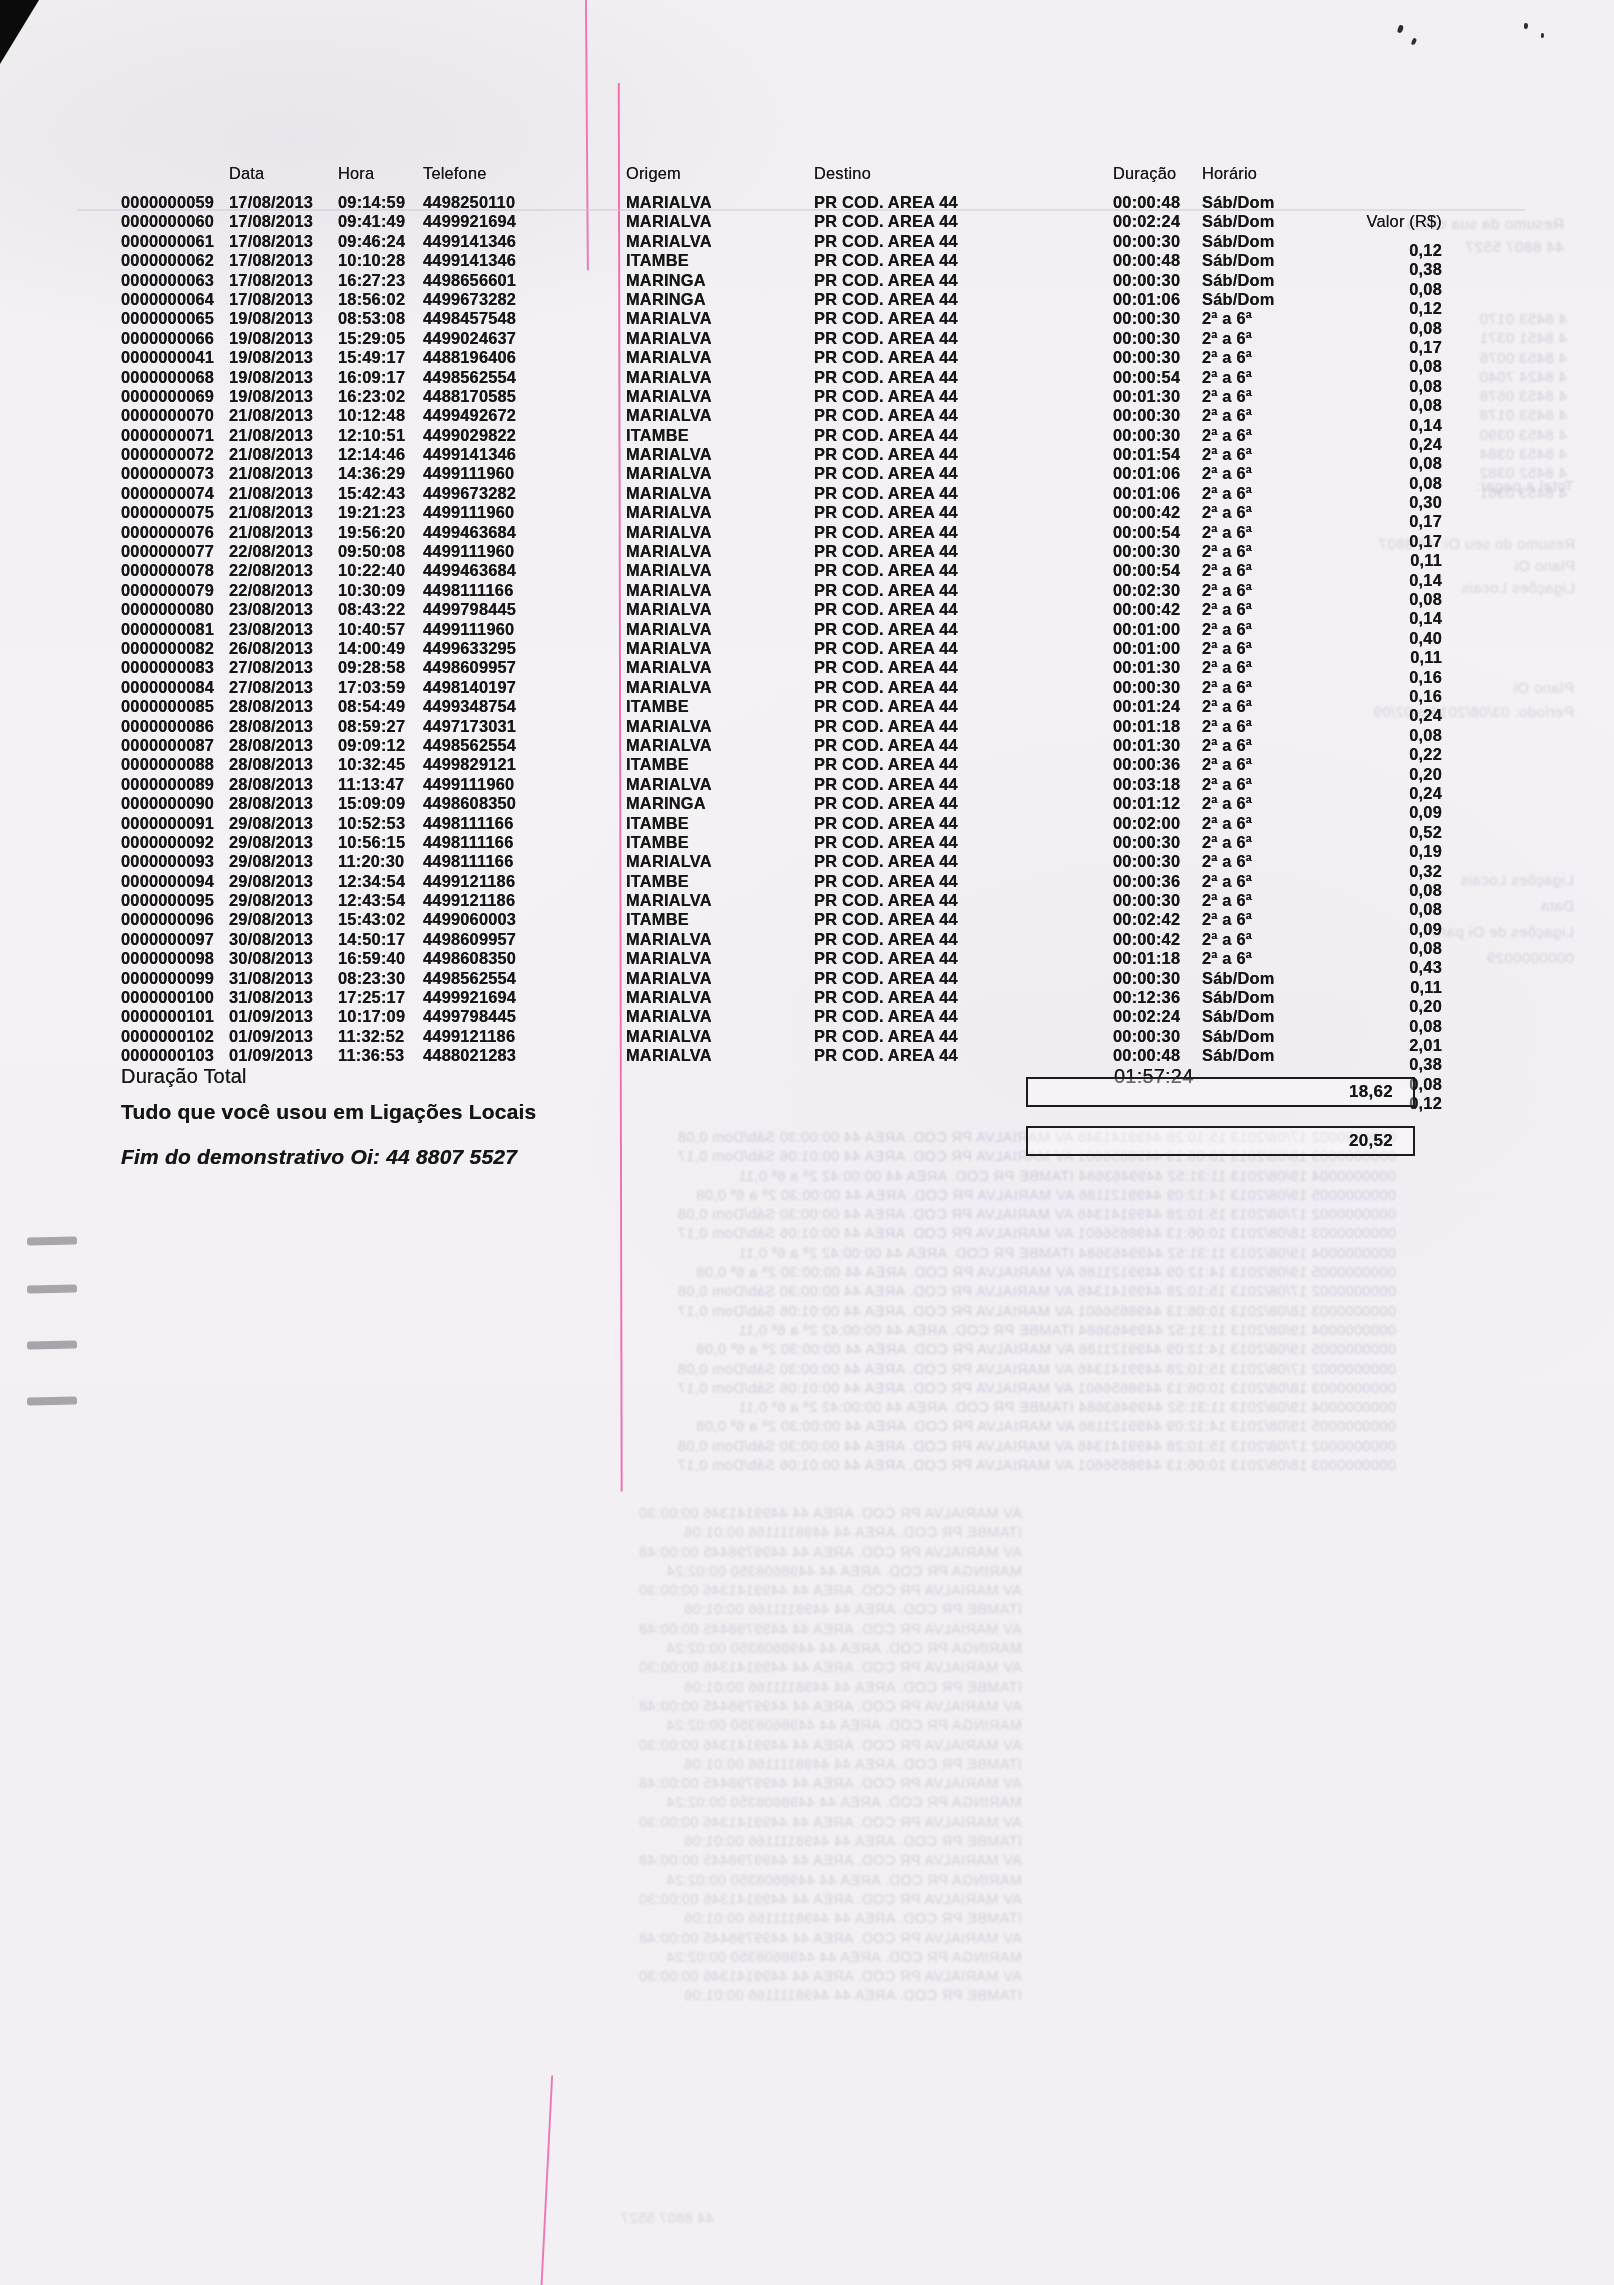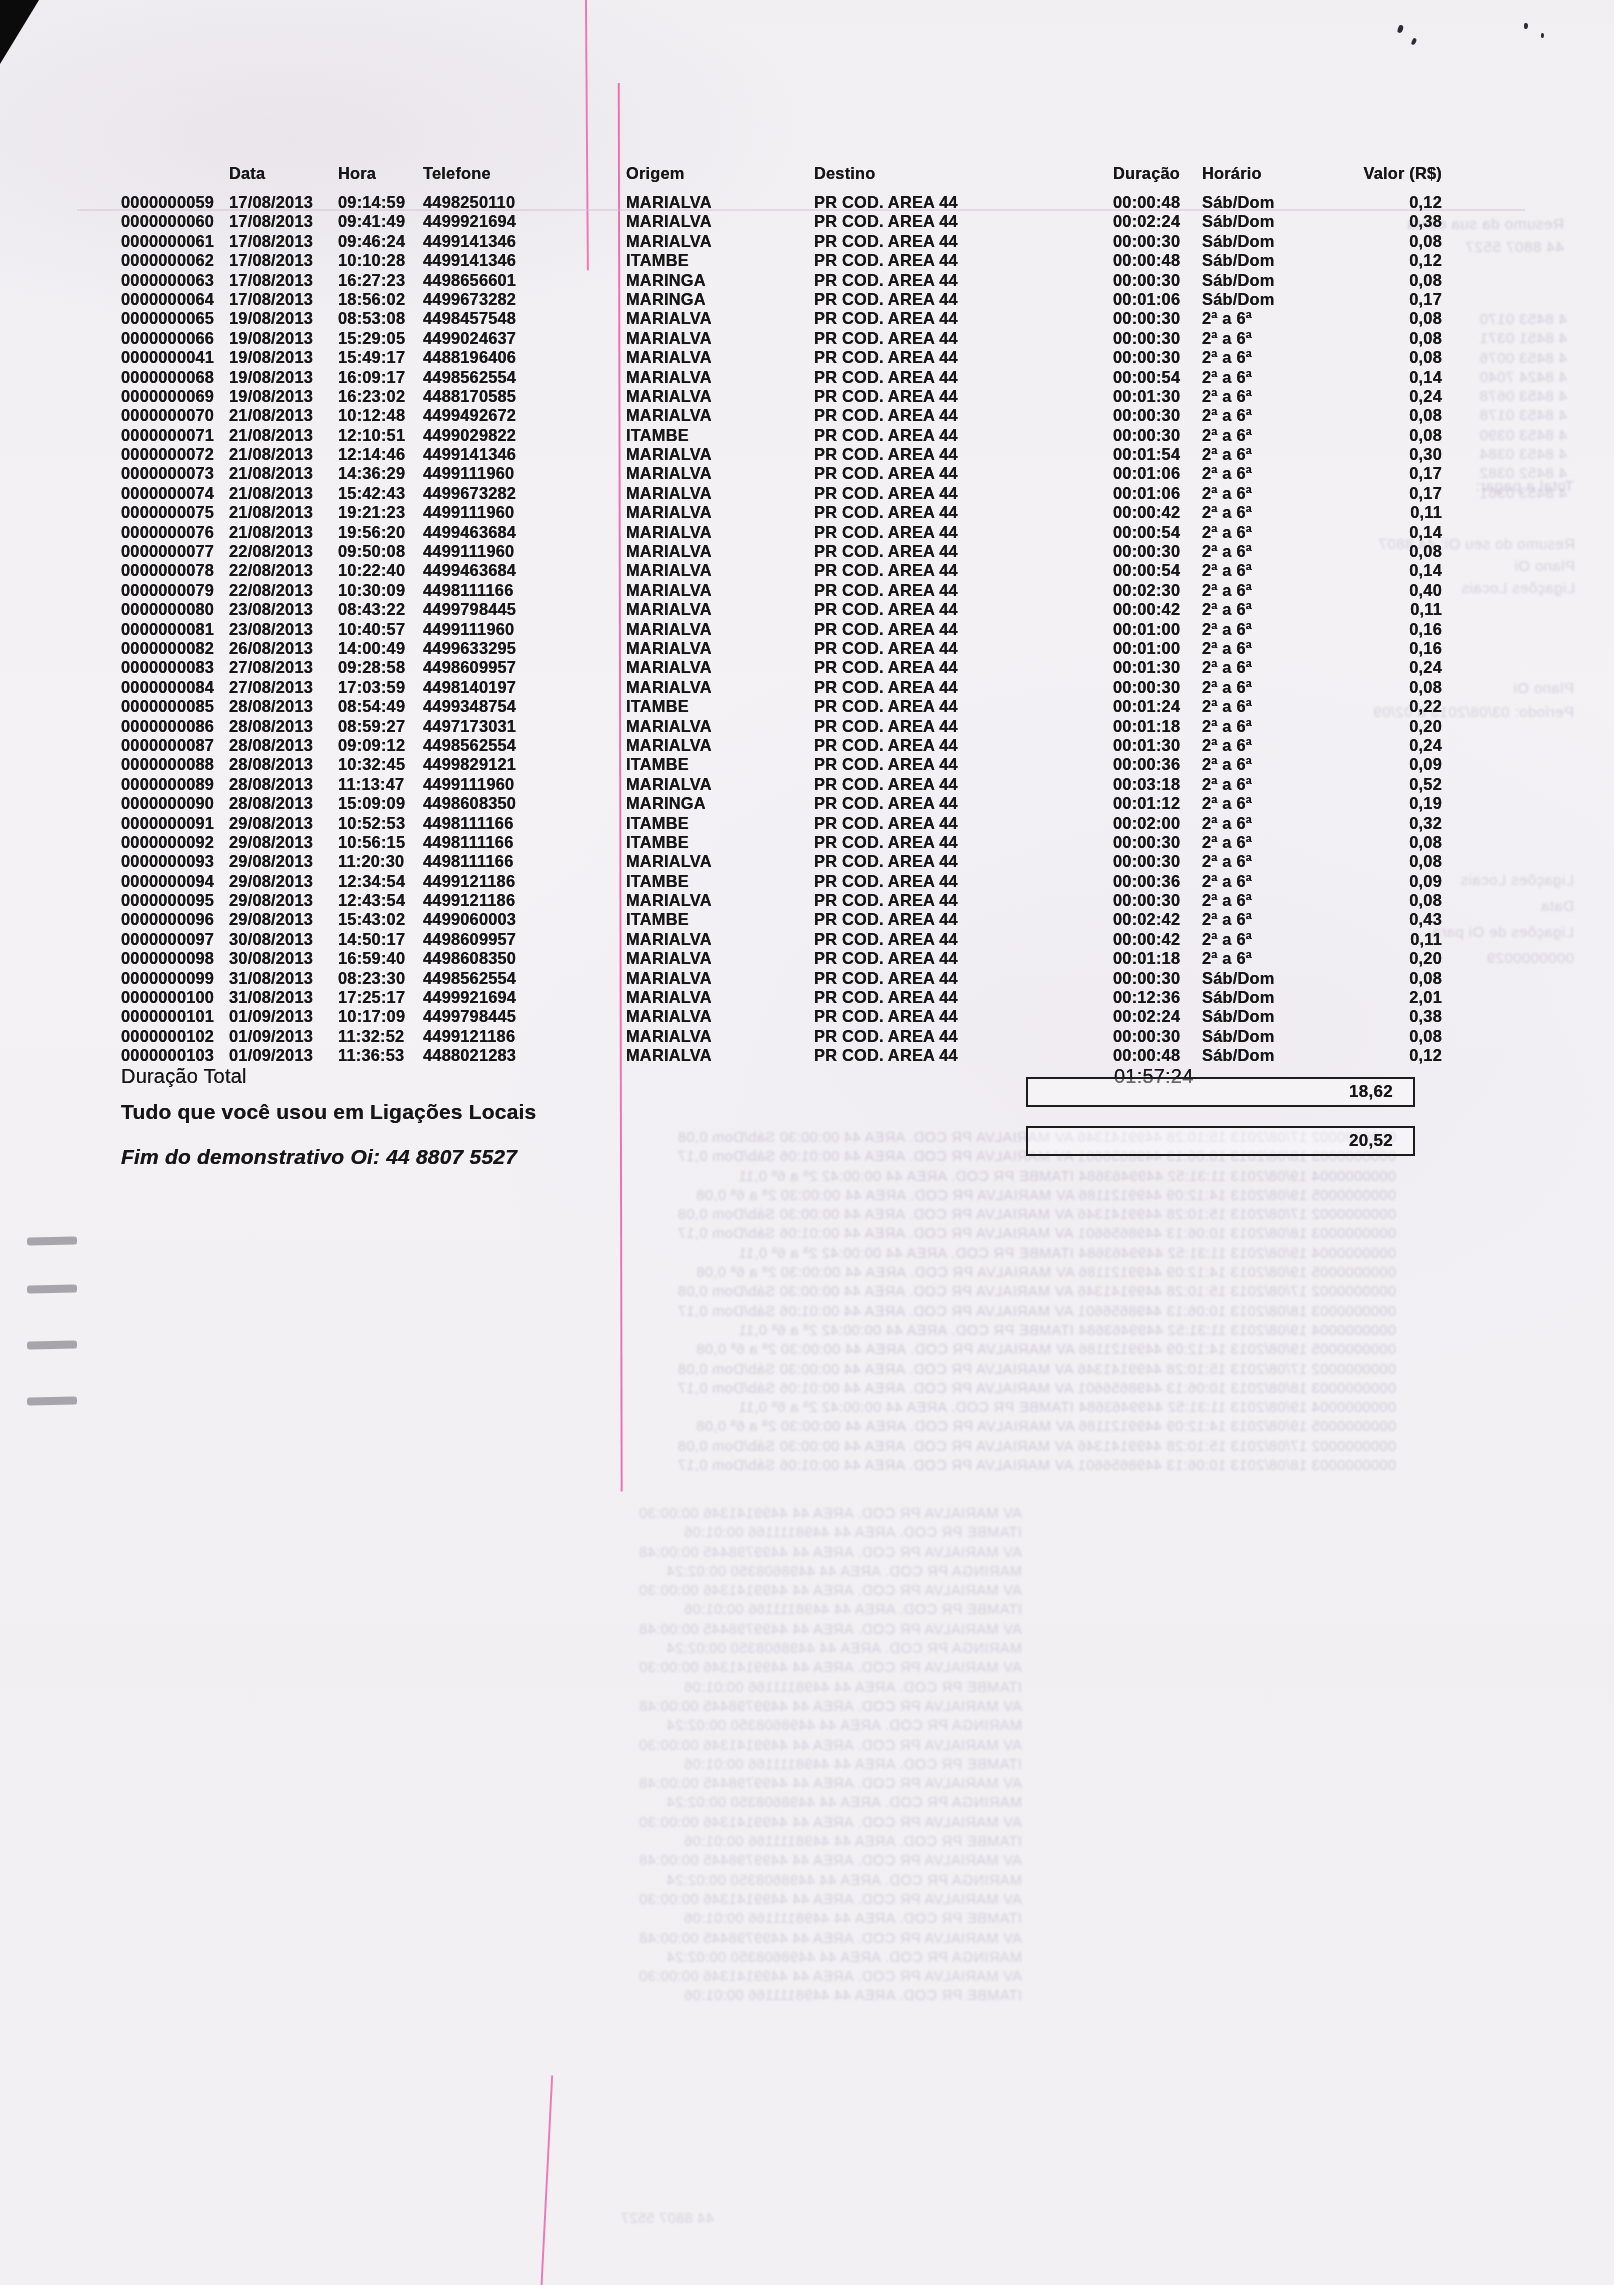--- a/index.html
+++ b/index.html
@@ -17,27 +17,27 @@
   .speck{position:absolute;background:#2e2c30;border-radius:45% 55% 60% 40%;}
   .binder-mark{position:absolute;left:27px;width:50px;height:7.7px;background:#8e8c93;
     border-radius:2.9px;opacity:.75;transform:rotate(-1deg);}
   .scanline{position:absolute;left:77px;top:209px;width:1448px;height:1.9px;background:rgba(203,193,209,.45);}
   .fold{position:absolute;left:0;top:0;pointer-events:none;}
   .ghost{position:absolute;transform:scaleX(-1);color:#beb7cc;filter:blur(1px);
     letter-spacing:0.4px;white-space:nowrap;}
   .ghost div{white-space:nowrap;}
   
   .thead,.row{display:grid;grid-template-columns:108px 109px 85px 203px 188px 299px 89px 116px 124px;}
-  .thead{position:absolute;left:121px;top:164px;width:1321px;font-weight:bold;font-size:16.4px;letter-spacing:0.2px;
+  .thead{position:absolute;left:121px;top:164px;width:1321px;font-weight:normal;font-size:16.4px;letter-spacing:0.2px;
     text-shadow:0 0 0.6px rgba(10,10,10,.8);}
   #rows{position:absolute;left:121px;top:193px;width:1321px;font-size:16.4px;letter-spacing:0.2px;
     text-shadow:0 0 0.6px rgba(10,10,10,.8);font-weight:bold;}
   .row{height:19.4px;}
   .c{white-space:nowrap;}
-  .c-valor{text-align:right;}
+  .c-valor{text-align:right;margin-top:48px;}
   .total-row{position:absolute;left:121px;top:1065px;display:grid;grid-template-columns:993px auto;
     font-weight:normal;font-size:20px;letter-spacing:0.2px;text-shadow:0 0 0.6px rgba(10,10,10,.8);}
   
   .sum-label{position:absolute;left:121px;font-size:21px;font-weight:bold;letter-spacing:0.2px;
     text-shadow:0 0 0.6px rgba(10,10,10,.8);}
   .sum-label1{top:1100px;}
   .sum-label2{top:1145px;font-style:italic;}
   .val-box{position:absolute;left:1026px;width:385px;height:26px;border:2.9px solid #1c1c1c;background:rgba(255,255,255,.35);}
   .val-box1{top:1077px;}
   .val-box2{top:1126px;}

